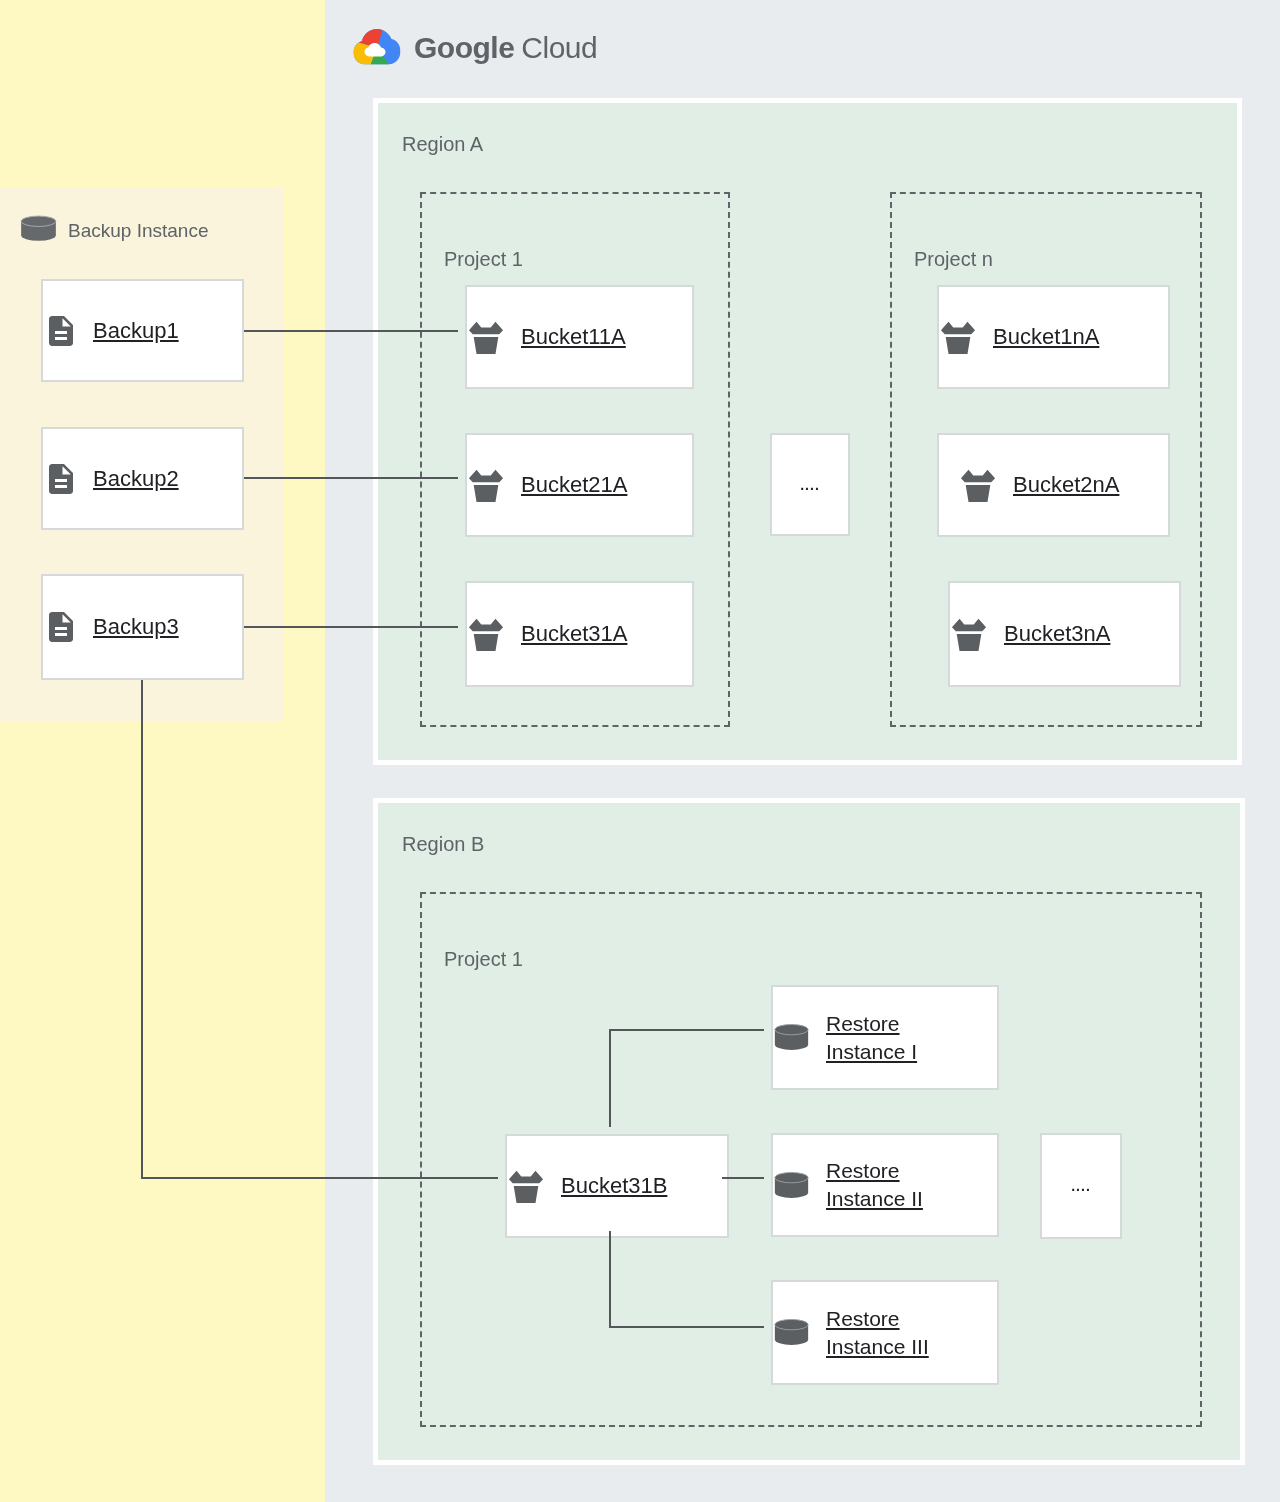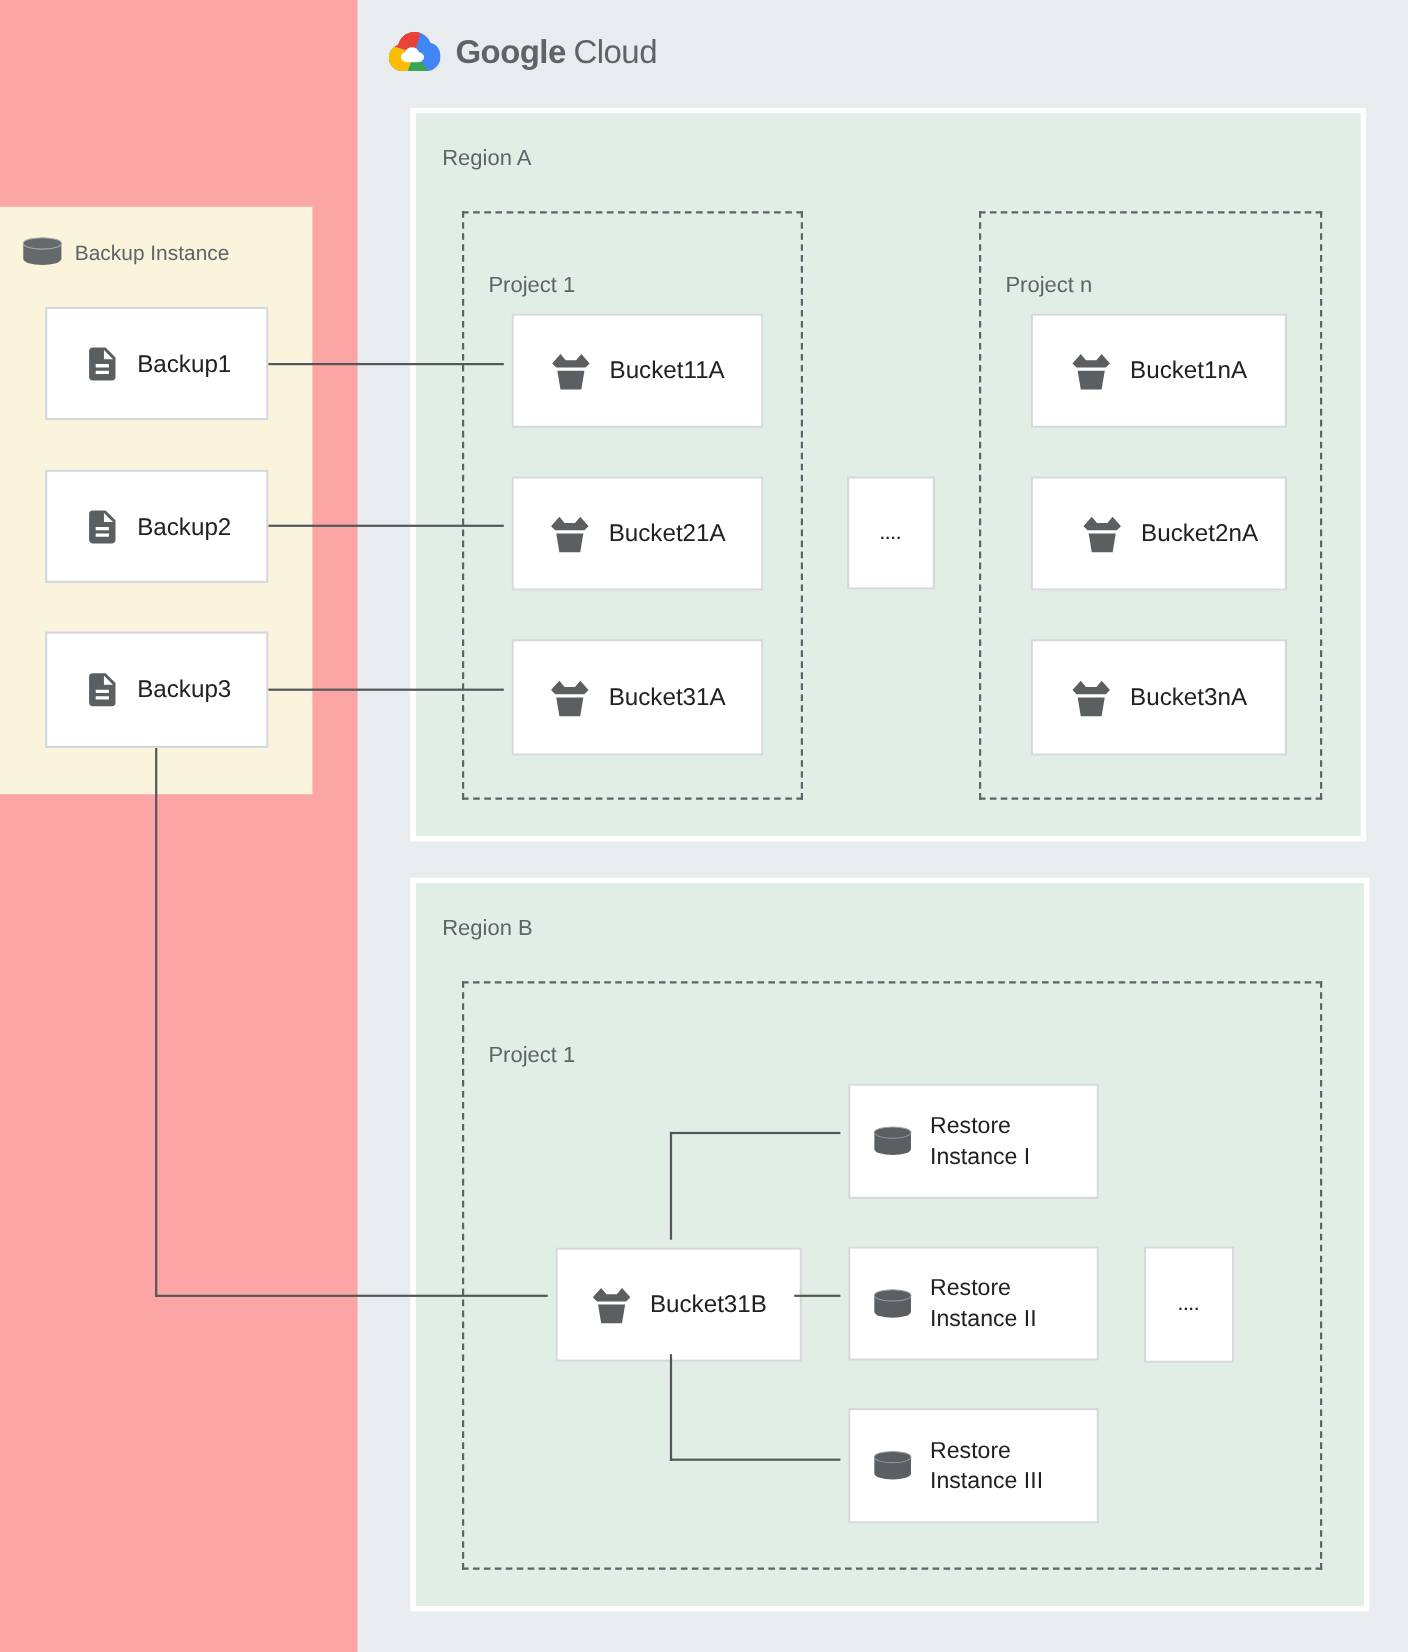--- a/index.html
+++ b/index.html
@@ -1,35 +1,35 @@
 <!DOCTYPE html>
 <html><head>
 <meta charset="utf-8">
 <style>
   html,body{margin:0;padding:0;background:#ffffff;}
   .canvas{
-    position:relative;width:1280px;height:1502px;background:#fca5a5;overflow:hidden;
+    position:relative;width:1280px;height:1502px;background:#fef9c3;overflow:hidden;
     font-family:"Liberation Sans", sans-serif;
   }
   .gcp-bg{position:absolute;left:325px;top:0;width:955px;height:1502px;background:#e9ecef;}
   
   .logo{position:absolute;left:352px;top:28px;display:flex;align-items:center;gap:12px;}
   .logo-text{font-size:30px;color:#5f6368;letter-spacing:-0.5px;white-space:nowrap;}
   .logo-text .g{font-weight:700;}
   .logo-text .c{font-weight:400;margin-left:7px;}
   
   .region{position:absolute;background:#e0eee6;border:5px solid #ffffff;box-sizing:border-box;}
   .region-label{position:absolute;left:24px;top:30px;font-size:20px;color:#5f6368;}
   .project{position:absolute;border:2px dashed #5f6368;box-sizing:border-box;}
   .project-label{position:absolute;left:22px;top:30px;font-size:20px;color:#5f6368;margin-top:24px;}
   
   .node{
     position:absolute;background:#ffffff;border:2px solid #d6d9dc;box-sizing:border-box;
-    display:flex;align-items:center;justify-content:center;gap:16px;
-    font-size:22px;color:#202124;
+    display:flex;align-items:center;gap:16px;
+    font-size:22px;color:#202124;text-decoration:underline;
   }
   .node .txt{white-space:nowrap;}
   .node.wrap .txt{white-space:normal;width:132px;line-height:28px;font-size:21px;}
   .dots-box{
     position:absolute;background:#ffffff;border:2px solid #d6d9dc;box-sizing:border-box;
     display:flex;align-items:center;justify-content:center;
     font-size:14px;font-weight:700;color:#202124;letter-spacing:1px;
   }
   
   .backup-panel{position:absolute;left:0;top:188px;width:284px;height:534px;background:#fbf4dc;}
@@ -107,21 +107,21 @@
           </svg>
         <span class="txt">Bucket1nA</span>
       </div>
       <div class="node" style="left:45px;top:239px;width:233px;height:104px;padding-left:20px;">
         <svg class="icon" width="38" height="36" viewBox="0 0 40 38">
             <path fill="#5c5f62" d="M2,12 L10,3 L15,9 L25,9 L30,3 L38,12 L34,16 L6,16 Z"></path>
             <path fill="#5c5f62" d="M7,19 L33,19 L30,37 L10,37 Z"></path>
           </svg>
         <span class="txt">Bucket2nA</span>
       </div>
-      <div class="node" style="left:45px;top:387px;width:233px;height:106px;">
+      <div class="node" style="left:56px;top:387px;width:233px;height:106px;">
         <svg class="icon" width="38" height="36" viewBox="0 0 40 38">
             <path fill="#5c5f62" d="M2,12 L10,3 L15,9 L25,9 L30,3 L38,12 L34,16 L6,16 Z"></path>
             <path fill="#5c5f62" d="M7,19 L33,19 L30,37 L10,37 Z"></path>
           </svg>
         <span class="txt">Bucket3nA</span>
       </div>
     </div>
   </div>
 
   <div class="region" style="left:373px;top:798px;width:872px;height:667px;">

